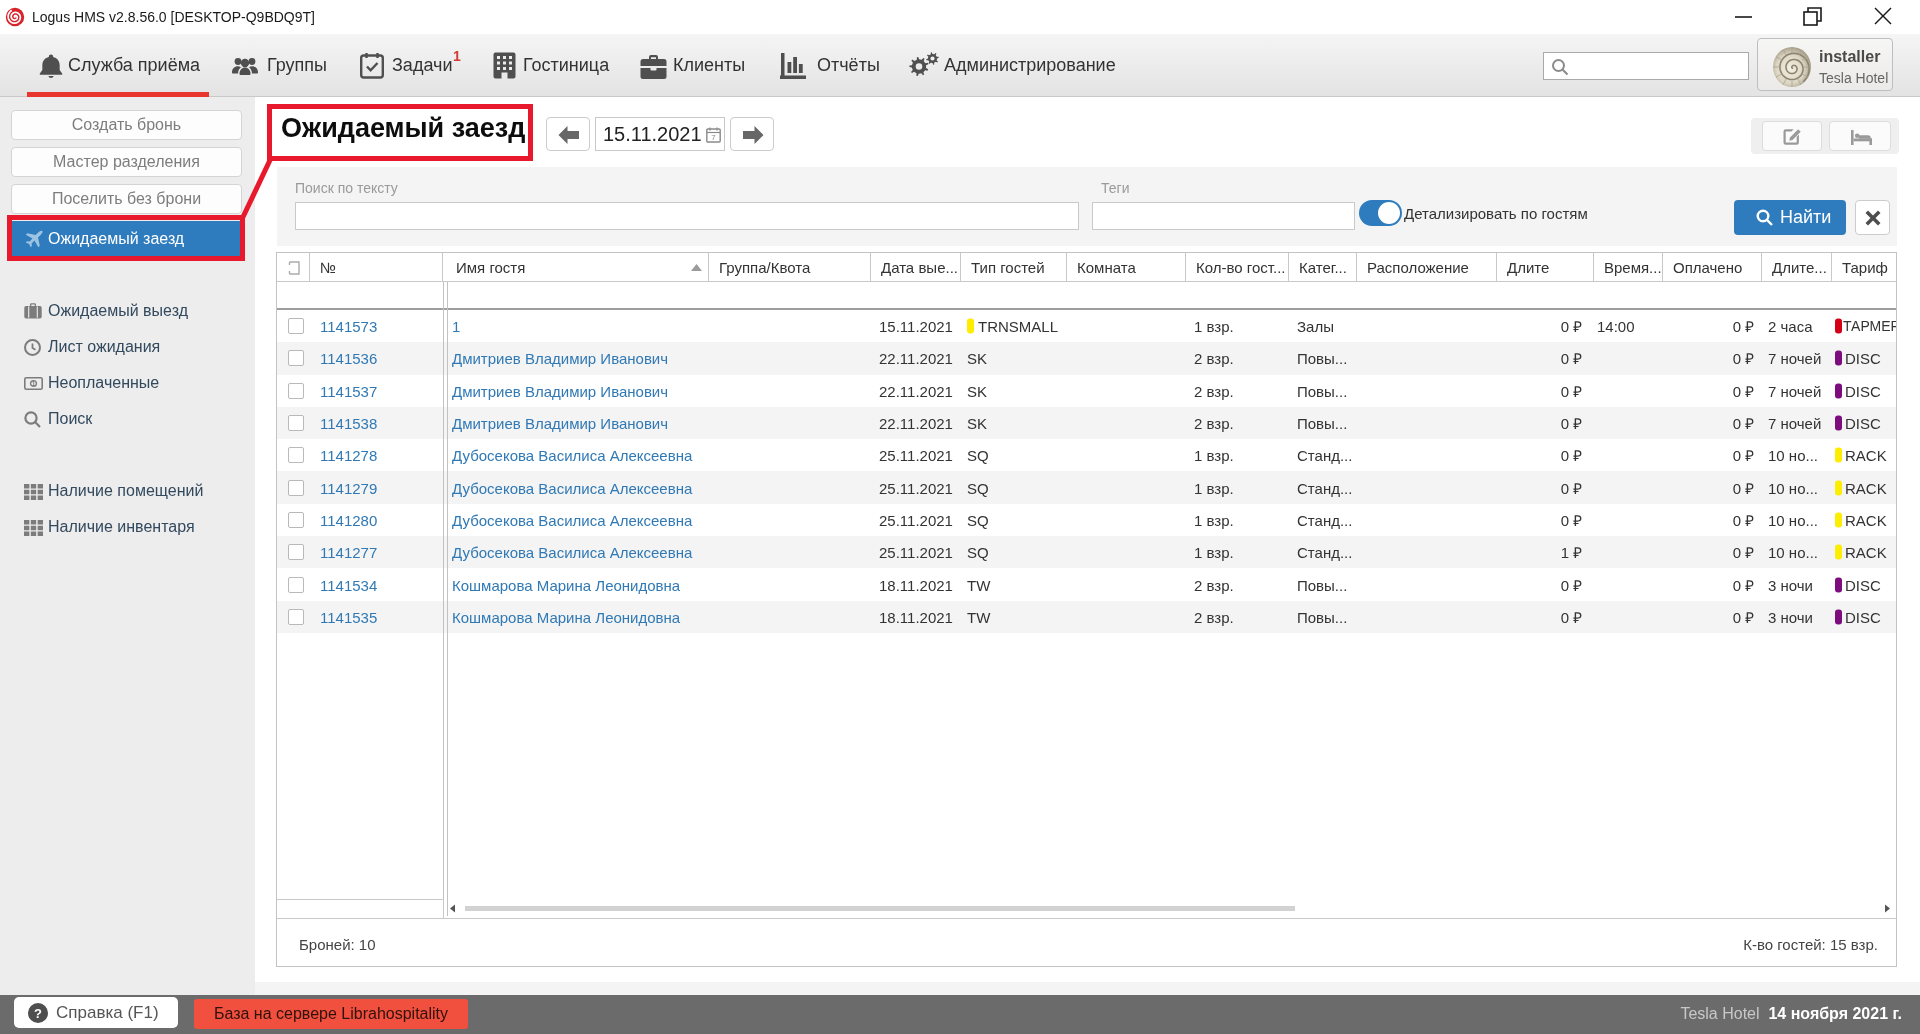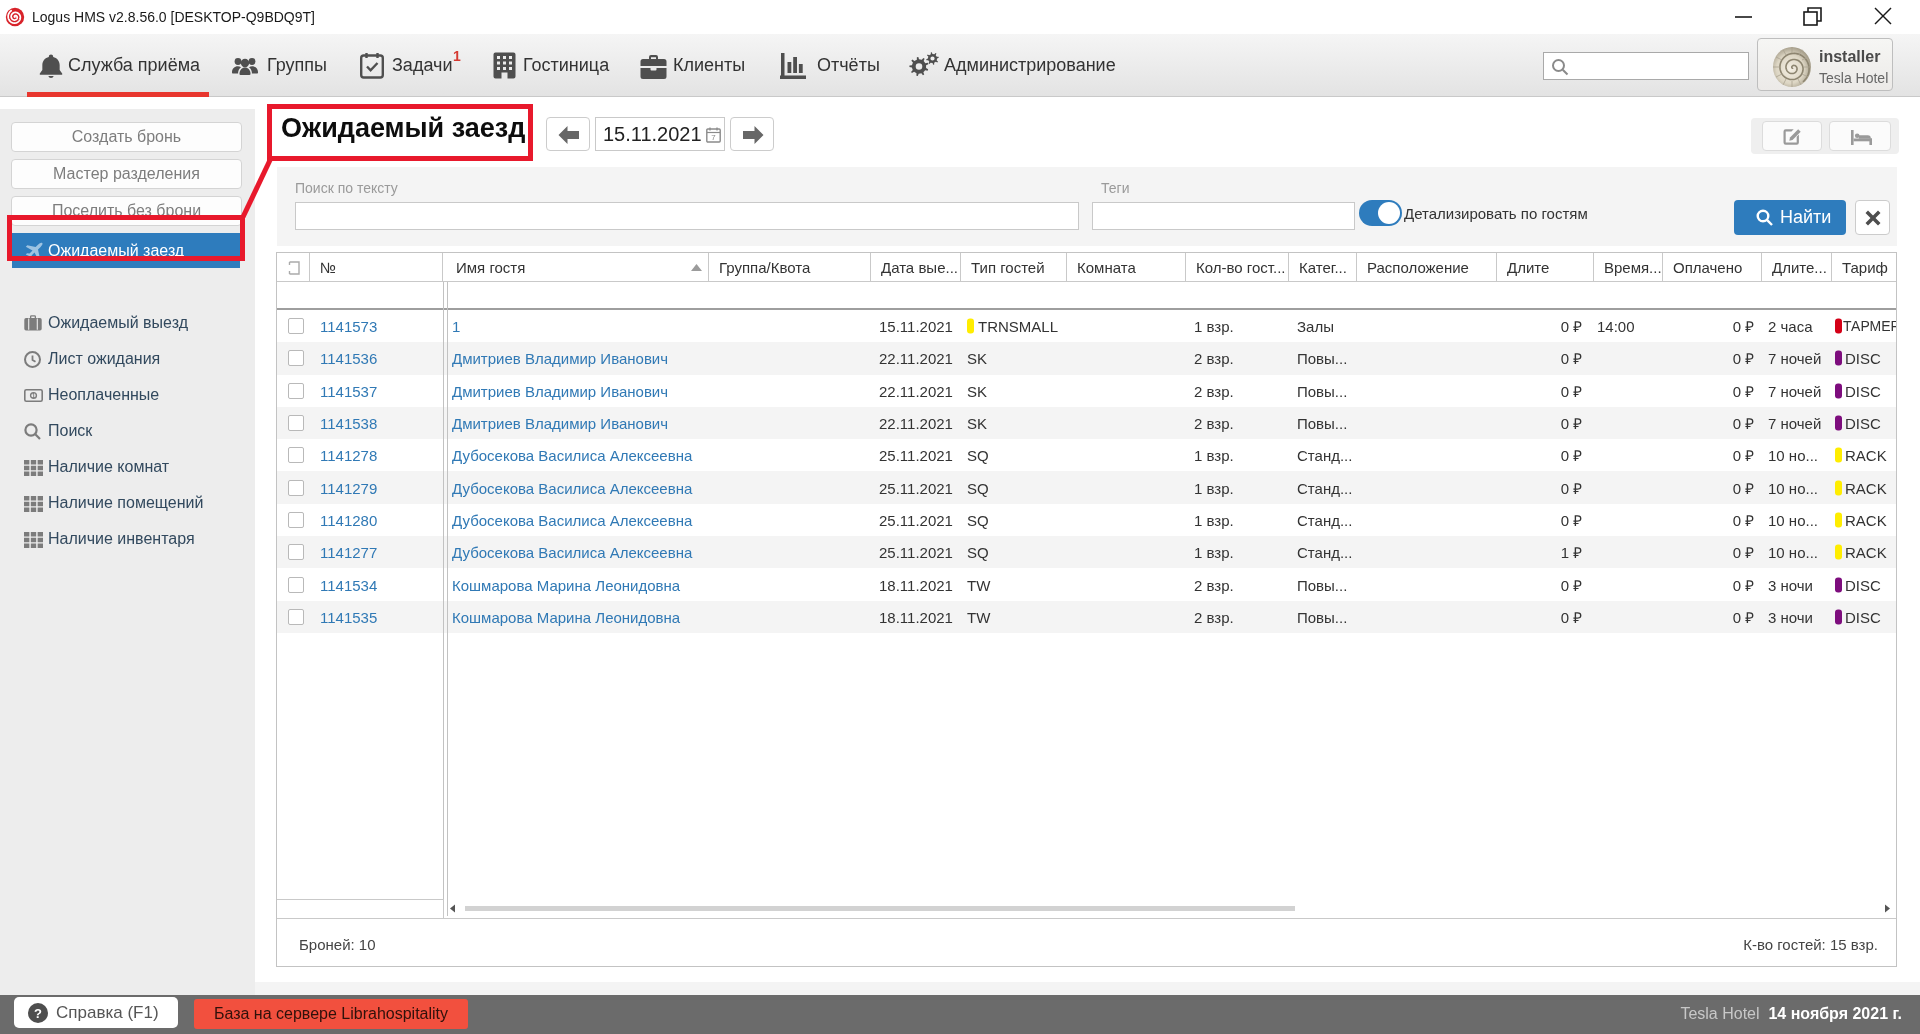--- a/index.html
+++ b/index.html
@@ -19,21 +19,21 @@
 .navlabel { position:absolute; top:21px; font-size:18px; color:#333; white-space:nowrap; }
 .navicon { position:absolute; top:19px; }
 #nav-underline { position:absolute; left:27px; top:58px; width:182px; height:5px; background:#e8332b; background:#e8362e; }
 #quicksearch { position:absolute; left:1543px; top:18px; width:206px; height:28px; background:#fff; border:1px solid #a9a9a9; }
 #quicksearch span { position:absolute; left:30px; top:6px; font-size:15px; color:#989898;margin-top:35px; }
 #userpanel { position:absolute; left:1757px; top:4px; width:136px; height:53px; background:linear-gradient(#f6f6f4,#eceae8); border:1px solid #bebebe; border-radius:4px; }
 #username { position:absolute; left:61px; top:9px; font-size:16px; white-space:nowrap; font-weight:bold; color:#4a4a4a; }
 #userhotel { position:absolute; left:61px; top:31px; font-size:14px; color:#666; white-space:nowrap; }
 
 
-#sidebar { position:absolute; left:0; top:97px; width:255px; height:898px; background:#ededed;margin-top:12px; }
+#sidebar { position:absolute; left:0; top:97px; width:255px; height:898px; background:#ededed; }
 .sbtn { position:absolute; left:11px; width:231px; height:30px; background:#fdfdfd; border:1px solid #d4d4d4; border-radius:4px; text-align:center; font-size:16px; color:#7d7d7d; line-height:28px; }
 #sb-selected { position:absolute; left:12px; top:124px; width:228px; height:35px; background:#2e7cbd; color:#fff; font-size:16px; line-height:35px; }
 #sb-selected span { margin-left:36px; }
 .sbitem { position:absolute; left:0; width:255px; height:36px; font-size:16px; color:#32495e; line-height:36px; }
 .sbitem span { margin-left:48px; }
 .sbicon { position:absolute; left:24px; top:10px; }
 
 
 #main { position:absolute; left:255px; top:97px; width:1665px; height:885px; background:#fff; }
 
@@ -237,26 +237,20 @@
       </svg>
       <span>Неоплаченные</span>
     </div>
     <div class="sbitem" style="top:304px">
       <svg class="sbicon" width="17" height="17" viewBox="0 0 17 17" fill="none" stroke="#7c7c7c" stroke-width="2.2">
         <circle cx="7" cy="7" r="5.6"></circle>
           <line x1="11.3" y1="11.3" x2="16" y2="16"></line>
       </svg>
       <span>Поиск</span>
     </div>
-    <div class="sbitem" style="top:340px">
-      <svg class="sbicon" style="top:11px" width="19" height="16" viewBox="0 0 18.4 15.4" fill="#7c7c7c">
-        <path d="M0.0 0.0h5.2v4.2H0.0z M6.6 0.0h5.2v4.2H6.6z M13.2 0.0h5.2v4.2H13.2z M0.0 5.6h5.2v4.2H0.0z M6.6 5.6h5.2v4.2H6.6z M13.2 5.6h5.2v4.2H13.2z M0.0 11.2h5.2v4.2H0.0z M6.6 11.2h5.2v4.2H6.6z M13.2 11.2h5.2v4.2H13.2z"></path>
-      </svg>
-      <span>Наличие комнат</span>
-    </div>
     <div class="sbitem" style="top:376px">
       <svg class="sbicon" style="top:11px" width="19" height="16" viewBox="0 0 18.4 15.4" fill="#7c7c7c">
         <path d="M0.0 0.0h5.2v4.2H0.0z M6.6 0.0h5.2v4.2H6.6z M13.2 0.0h5.2v4.2H13.2z M0.0 5.6h5.2v4.2H0.0z M6.6 5.6h5.2v4.2H6.6z M13.2 5.6h5.2v4.2H13.2z M0.0 11.2h5.2v4.2H0.0z M6.6 11.2h5.2v4.2H6.6z M13.2 11.2h5.2v4.2H13.2z"></path>
       </svg>
       <span>Наличие помещений</span>
     </div>
     <div class="sbitem" style="top:412px">
       <svg class="sbicon" style="top:11px" width="19" height="16" viewBox="0 0 18.4 15.4" fill="#7c7c7c">
         <path d="M0.0 0.0h5.2v4.2H0.0z M6.6 0.0h5.2v4.2H6.6z M13.2 0.0h5.2v4.2H13.2z M0.0 5.6h5.2v4.2H0.0z M6.6 5.6h5.2v4.2H6.6z M13.2 5.6h5.2v4.2H13.2z M0.0 11.2h5.2v4.2H0.0z M6.6 11.2h5.2v4.2H6.6z M13.2 11.2h5.2v4.2H13.2z"></path>
       </svg>

